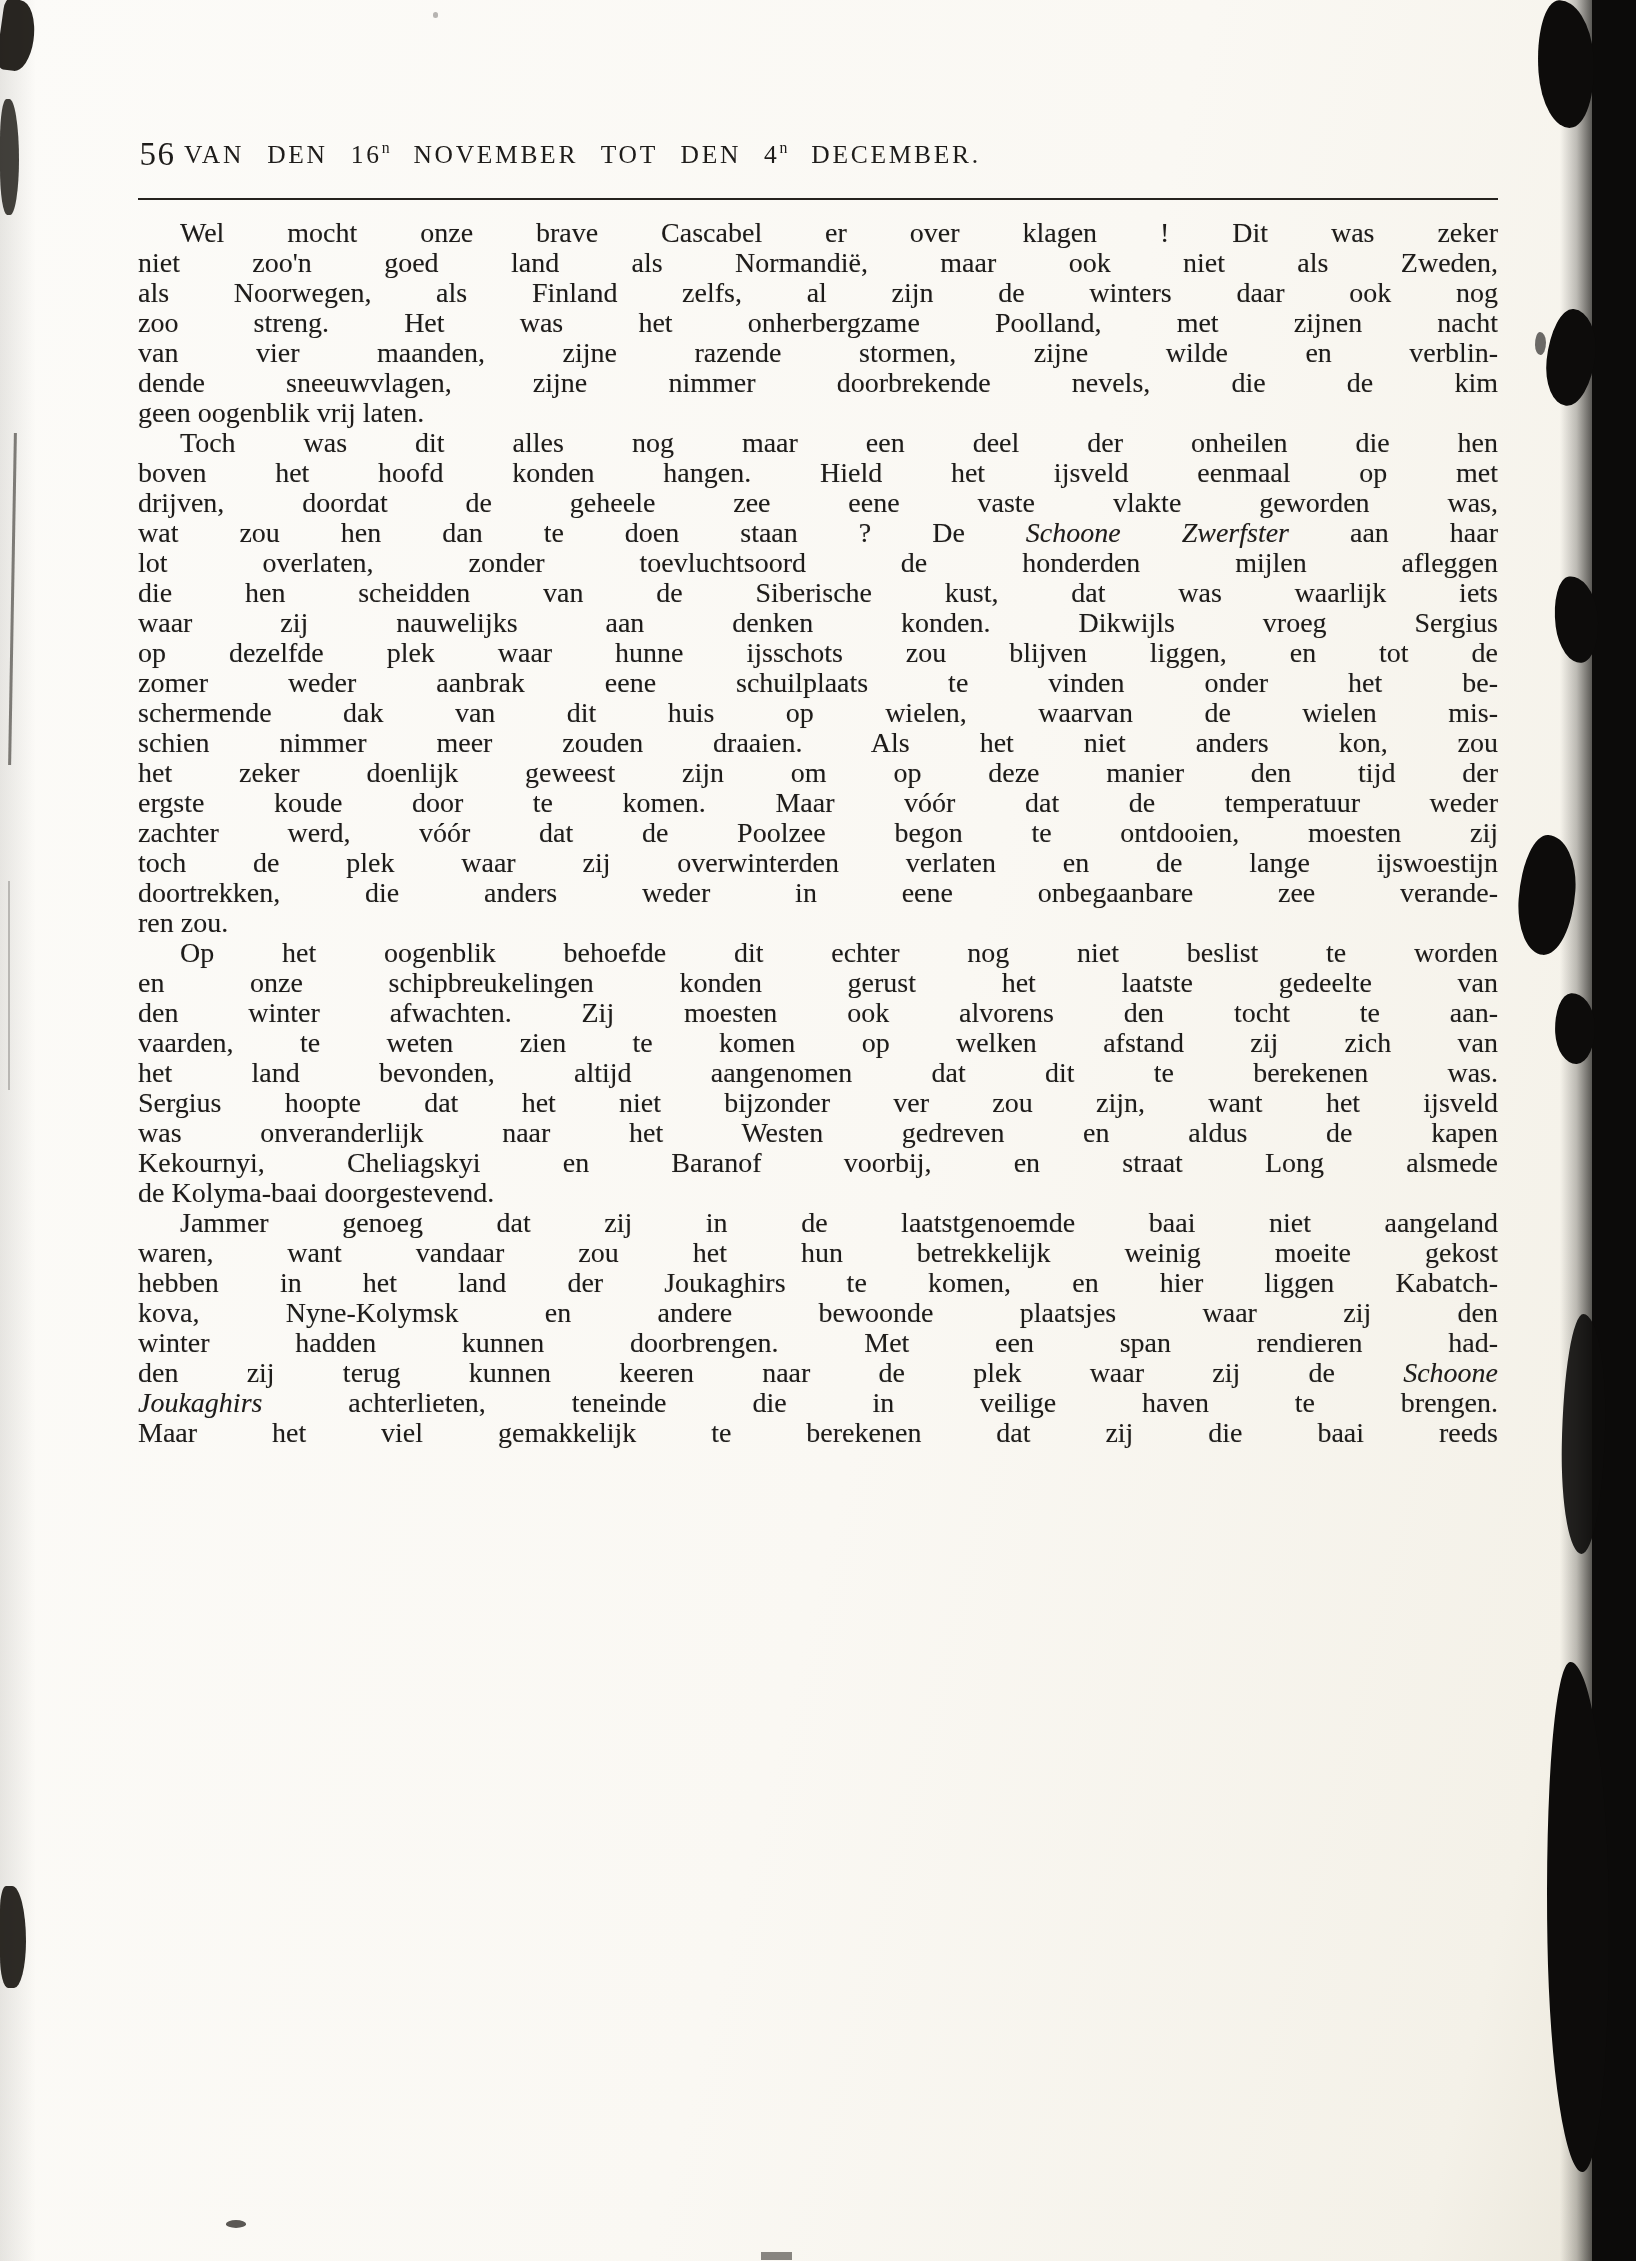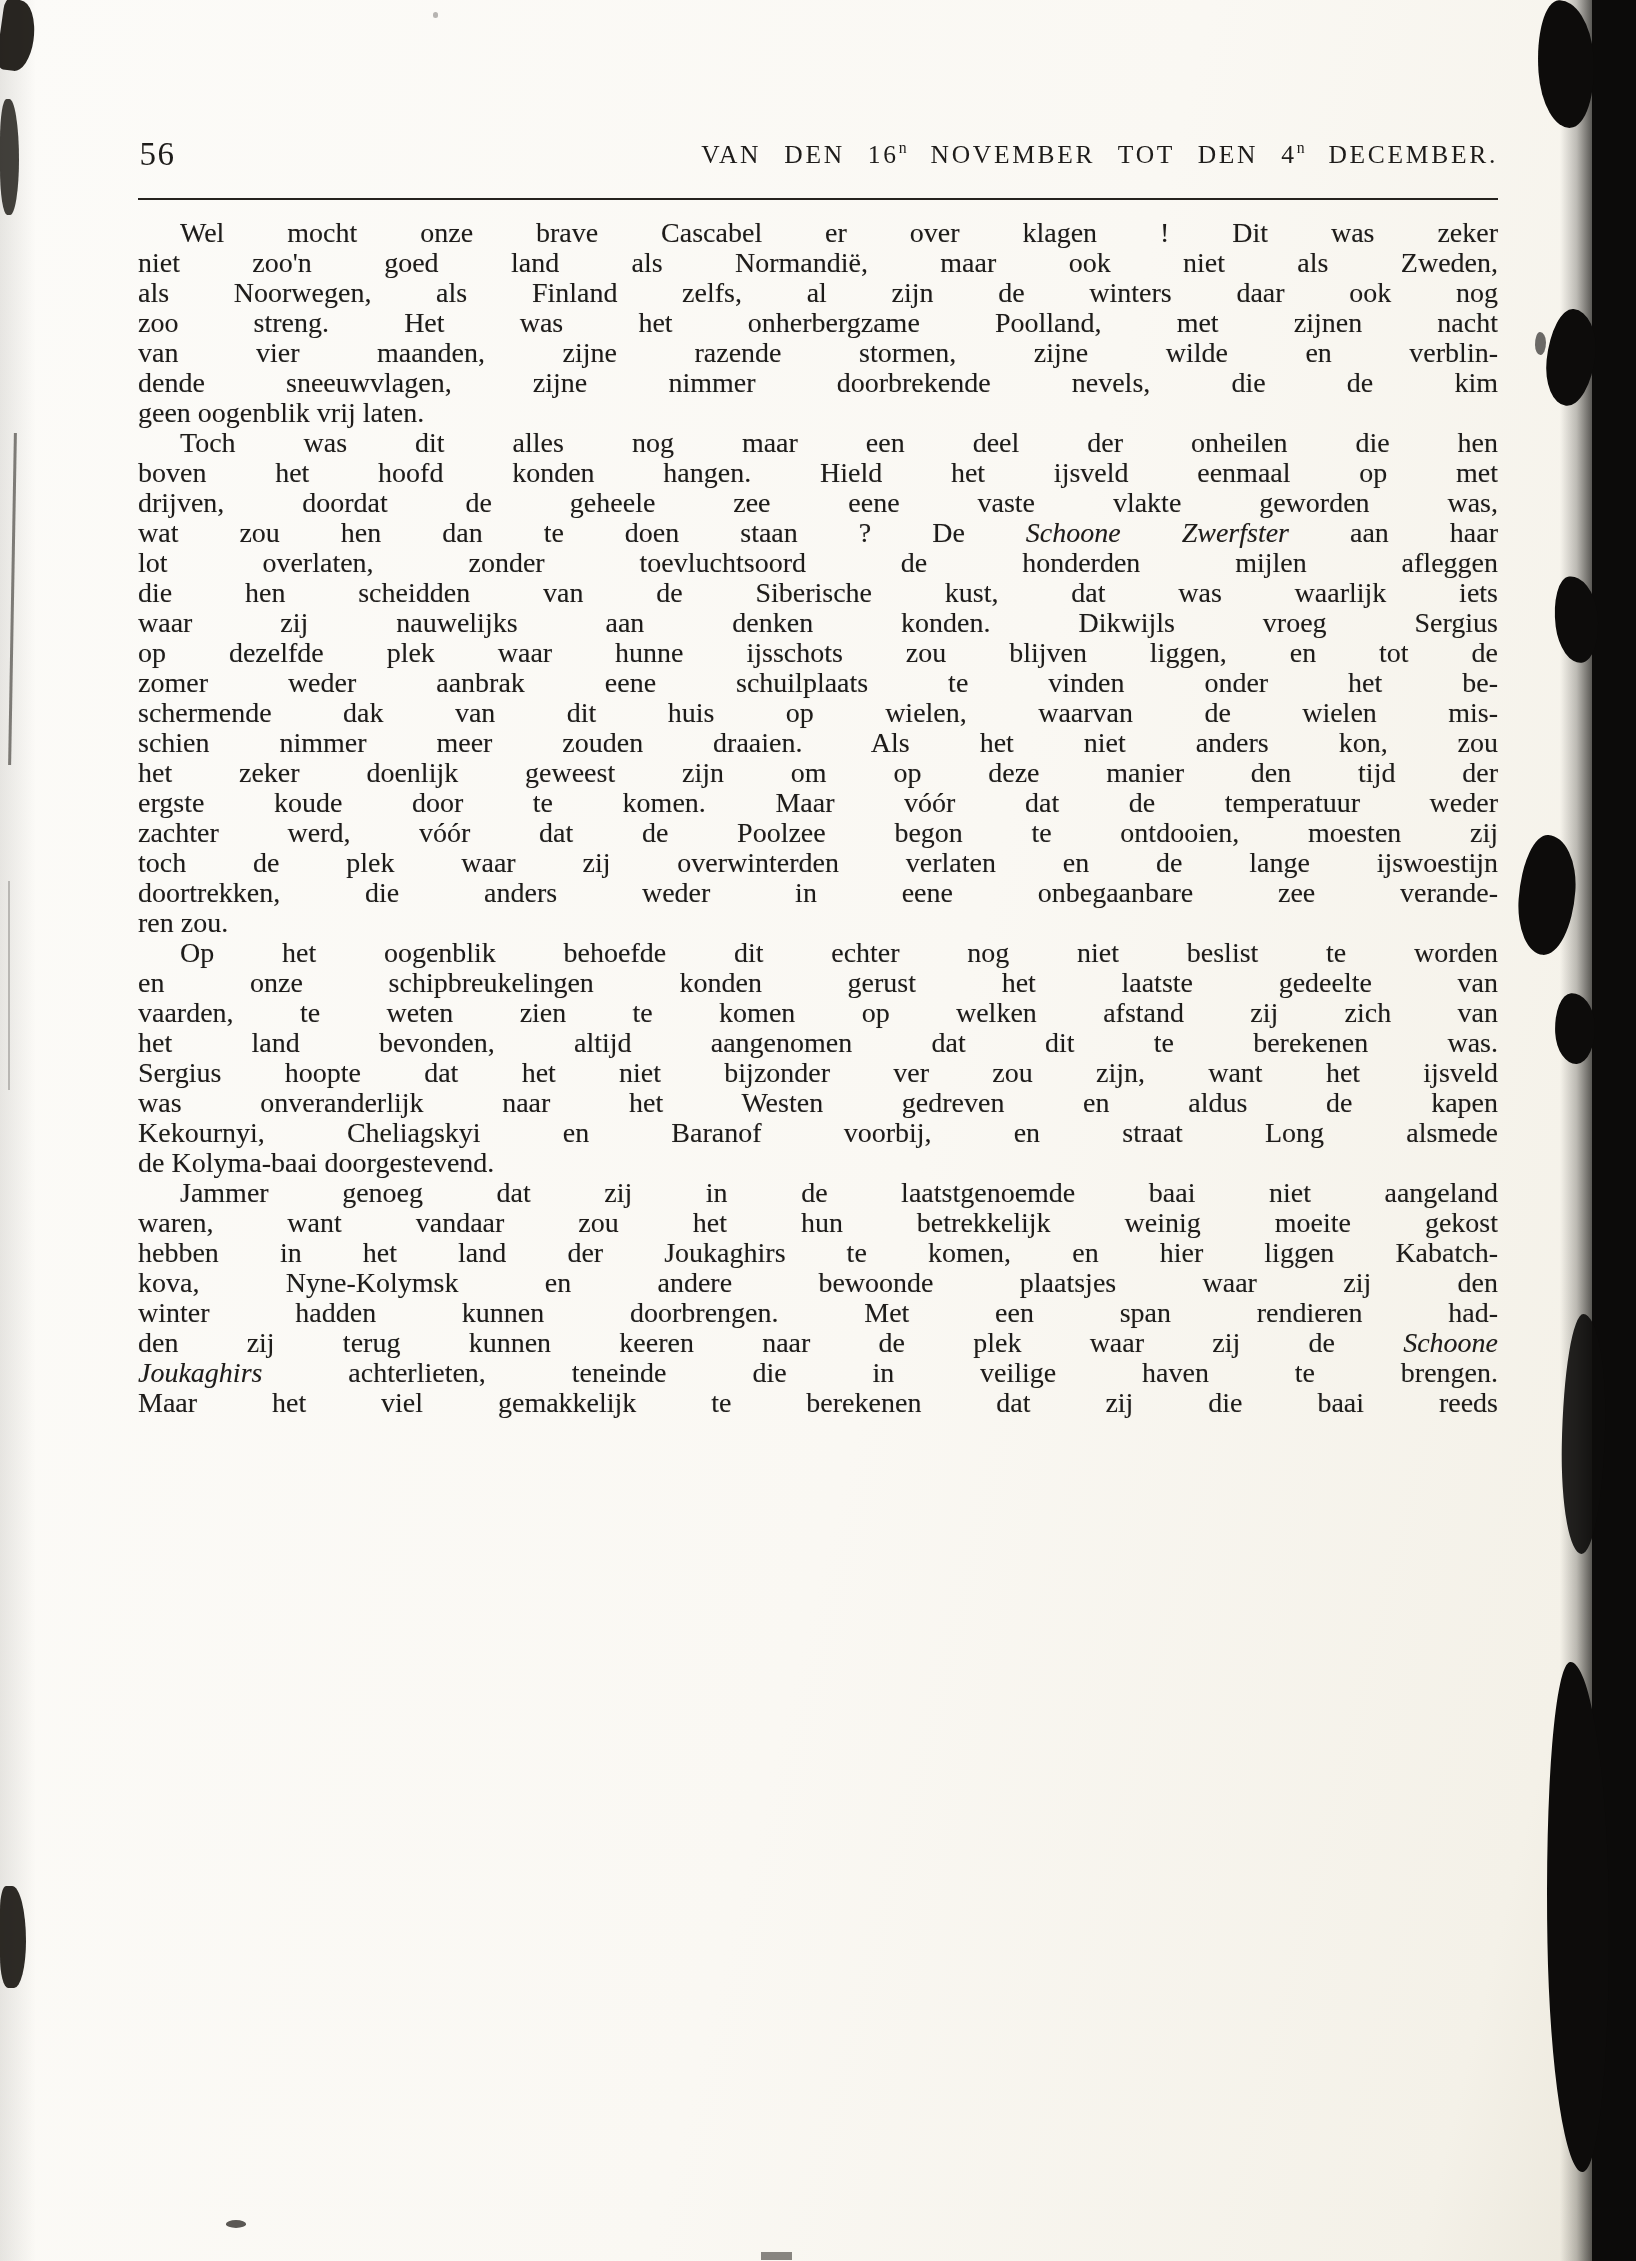--- a/index.html
+++ b/index.html
@@ -26,21 +26,21 @@
 
   .page-number {
     position: absolute;
     left: 1.5px;
     top: -3.1px;
     font-size: 33px;
     letter-spacing: 1.5px;
   }
 
   .header-title {
-    text-align: right;
+    text-align: left;
     font-size: 25.5px;
     letter-spacing: 2.7px;
     word-spacing: 14px;
     padding-left: 46px;
   }
   .header-title sup {
     font-size: 0.62em;
     vertical-align: super;
     letter-spacing: 0.8px;
   }
@@ -151,20 +151,21 @@
           <div class="text-line"><span>het zeker doenlijk geweest zijn om op deze manier den tijd der</span></div>
           <div class="text-line"><span>ergste koude door te komen. Maar vóór dat de temperatuur weder</span></div>
           <div class="text-line"><span>zachter werd, vóór dat de Poolzee begon te ontdooien, moesten zij</span></div>
           <div class="text-line"><span>toch de plek waar zij overwinterden verlaten en de lange ijswoestijn</span></div>
           <div class="text-line"><span>doortrekken, die anders weder in eene onbegaanbare zee verande-</span></div>
           <div class="text-line last-line"><span>ren zou.</span></div>
         </div>
         <div class="paragraph">
           <div class="text-line first-line"><span>Op het oogenblik behoefde dit echter nog niet beslist te worden</span></div>
           <div class="text-line"><span>en onze schipbreukelingen konden gerust het laatste gedeelte van</span></div>
+          <div class="text-line"><span>den winter afwachten. Zij moesten ook alvorens den tocht te aan-</span></div>
           <div class="text-line"><span>vaarden, te weten zien te komen op welken afstand zij zich van</span></div>
           <div class="text-line"><span>het land bevonden, altijd aangenomen dat dit te berekenen was.</span></div>
           <div class="text-line"><span>Sergius hoopte dat het niet bijzonder ver zou zijn, want het ijsveld</span></div>
           <div class="text-line"><span>was onveranderlijk naar het Westen gedreven en aldus de kapen</span></div>
           <div class="text-line"><span>Kekournyi, Cheliagskyi en Baranof voorbij, en straat Long alsmede</span></div>
           <div class="text-line last-line"><span>de Kolyma-baai doorgestevend.</span></div>
         </div>
         <div class="paragraph">
           <div class="text-line first-line"><span>Jammer genoeg dat zij in de laatstgenoemde baai niet aangeland</span></div>
           <div class="text-line"><span>waren, want vandaar zou het hun betrekkelijk weinig moeite gekost</span></div>

